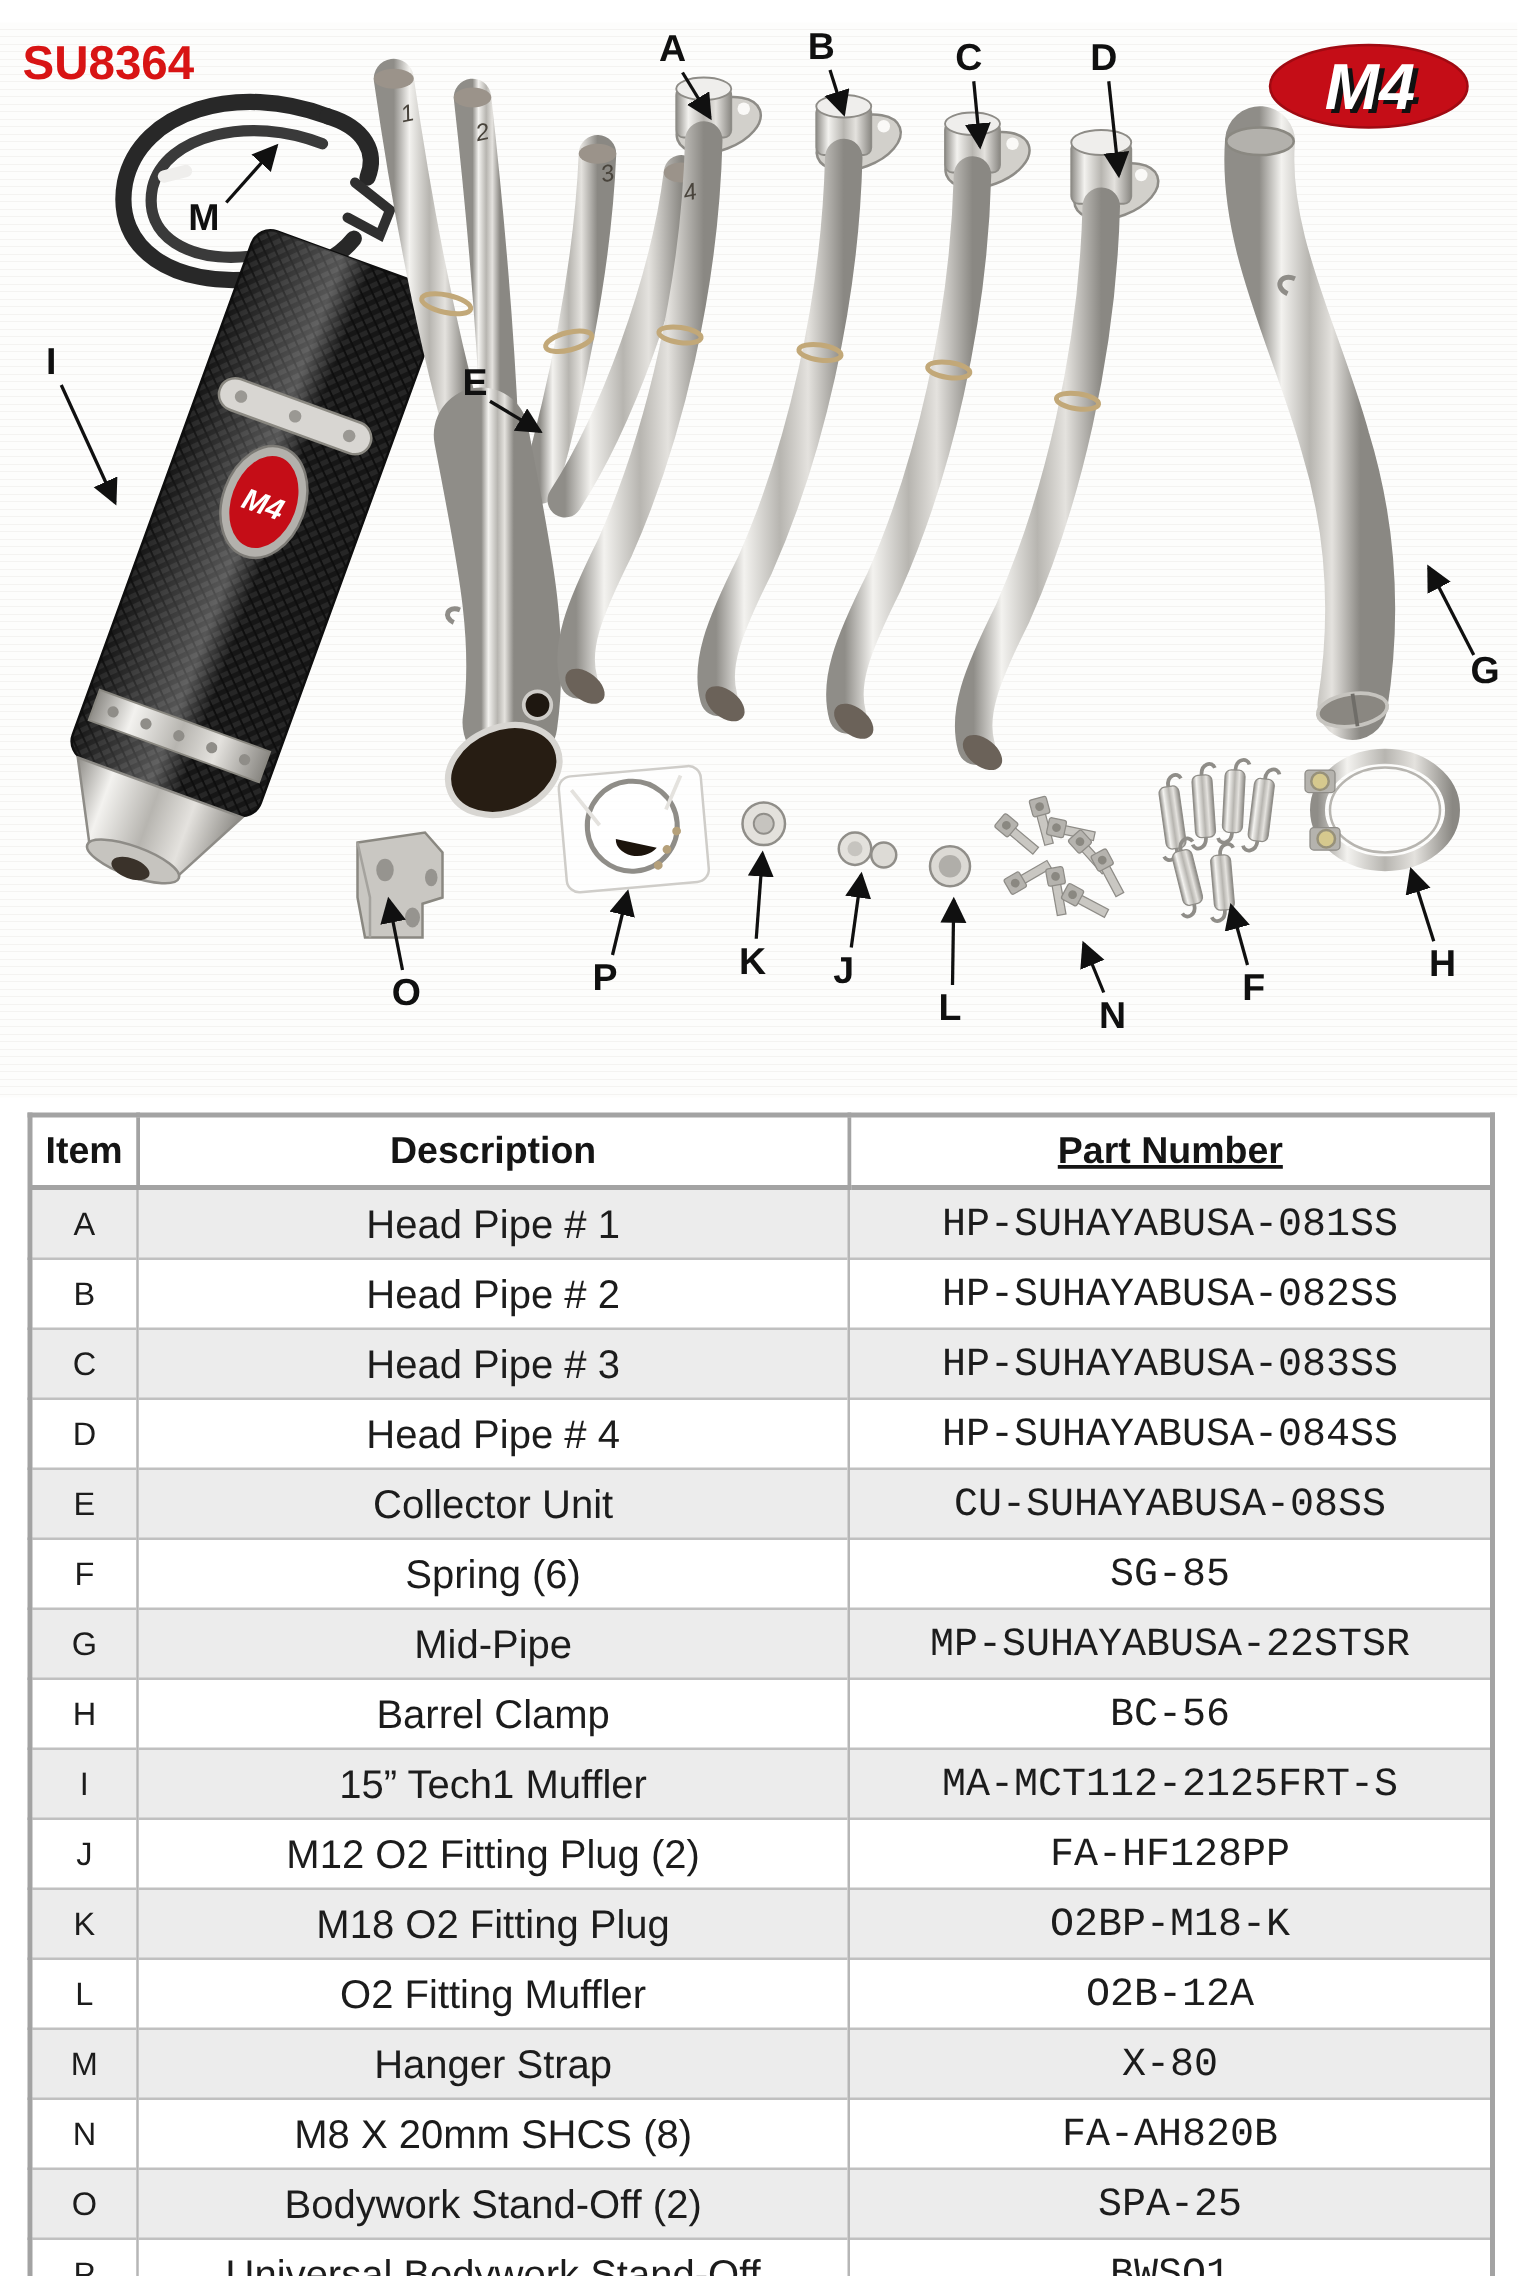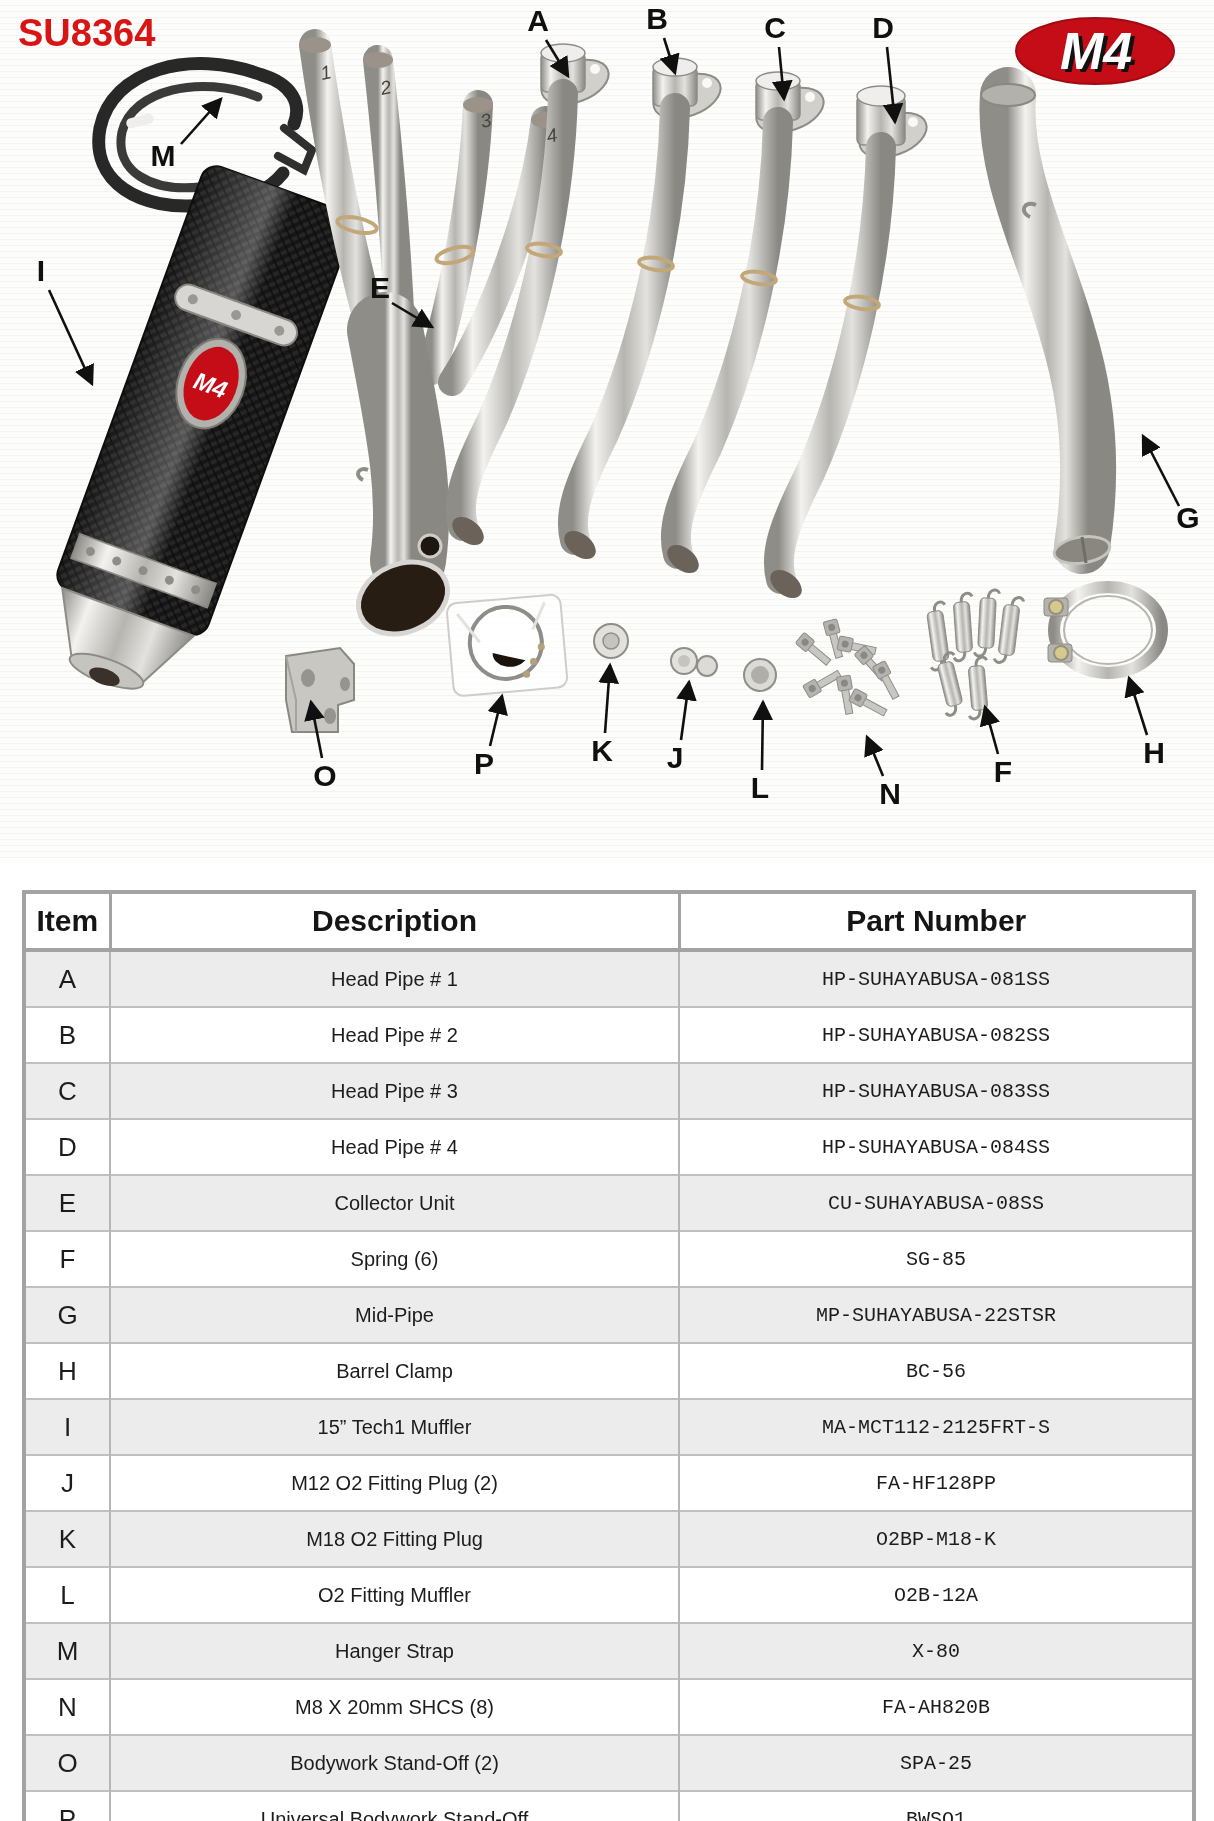--- a/index.html
+++ b/index.html
@@ -1,20 +1,20 @@
 <!DOCTYPE html>
 <html><head>
 <meta charset="utf-8">
 <style>
   html,body{margin:0;padding:0;background:#ffffff;}
   body{width:1214px;height:1821px;position:relative;font-family:"Liberation Sans",sans-serif;overflow:hidden;}
 
   
   .photo{
-    position:absolute;left:0;top:0;width:1214px;height:860px;
+    position:absolute;left:0;top:18px;width:1214px;height:860px;
     background:repeating-linear-gradient(180deg,#fdfdfc 0 5px,#f4f3f1 5px 6px);
   }
   .part-code{
     position:absolute;left:18px;top:12px;
     font-size:38px;font-weight:bold;color:#d81414;letter-spacing:0;
   }
   .photo svg{position:absolute;left:0;top:0;}
 
   .callout text{font-size:30px;font-weight:bold;fill:#101010;}
   .callout line{stroke:#101010;stroke-width:2.6px;}
@@ -23,23 +23,23 @@
   
   table.parts{
     position:absolute;left:22px;top:862px;width:1170px;
     border-collapse:collapse;table-layout:fixed;
     border:4px solid #a3a3a3;background:#fff;margin-top:28px;
   }
   table.parts th{
     height:52px;font-size:30px;font-weight:bold;color:#151515;text-align:center;
     background:#ffffff;border-bottom:4px solid #a3a3a3;border-right:3px solid #a3a3a3;
   }
-  table.parts th:last-child{border-right:none;}
+  table.parts th:last-child{border-right:none;text-decoration:underline;}
   table.parts td{
-    height:52px;font-size:20px;color:#1c1c1c;text-align:center;
+    height:52px;font-size:32px;color:#1c1c1c;text-align:center;
     border-right:2px solid #b6b6b6;border-top:2px solid #c0c0c0;
     overflow:hidden;white-space:nowrap;
   }
   table.parts td:last-child{border-right:none;font-family:Liberation Mono, monospace;}
   table.parts td:first-child{font-size:26px;}
   table.parts tbody tr:nth-child(odd) td{background:#ececec;}
   table.parts tbody tr:nth-child(even) td{background:#ffffff;}
 </style>
 </head>
 <body>

